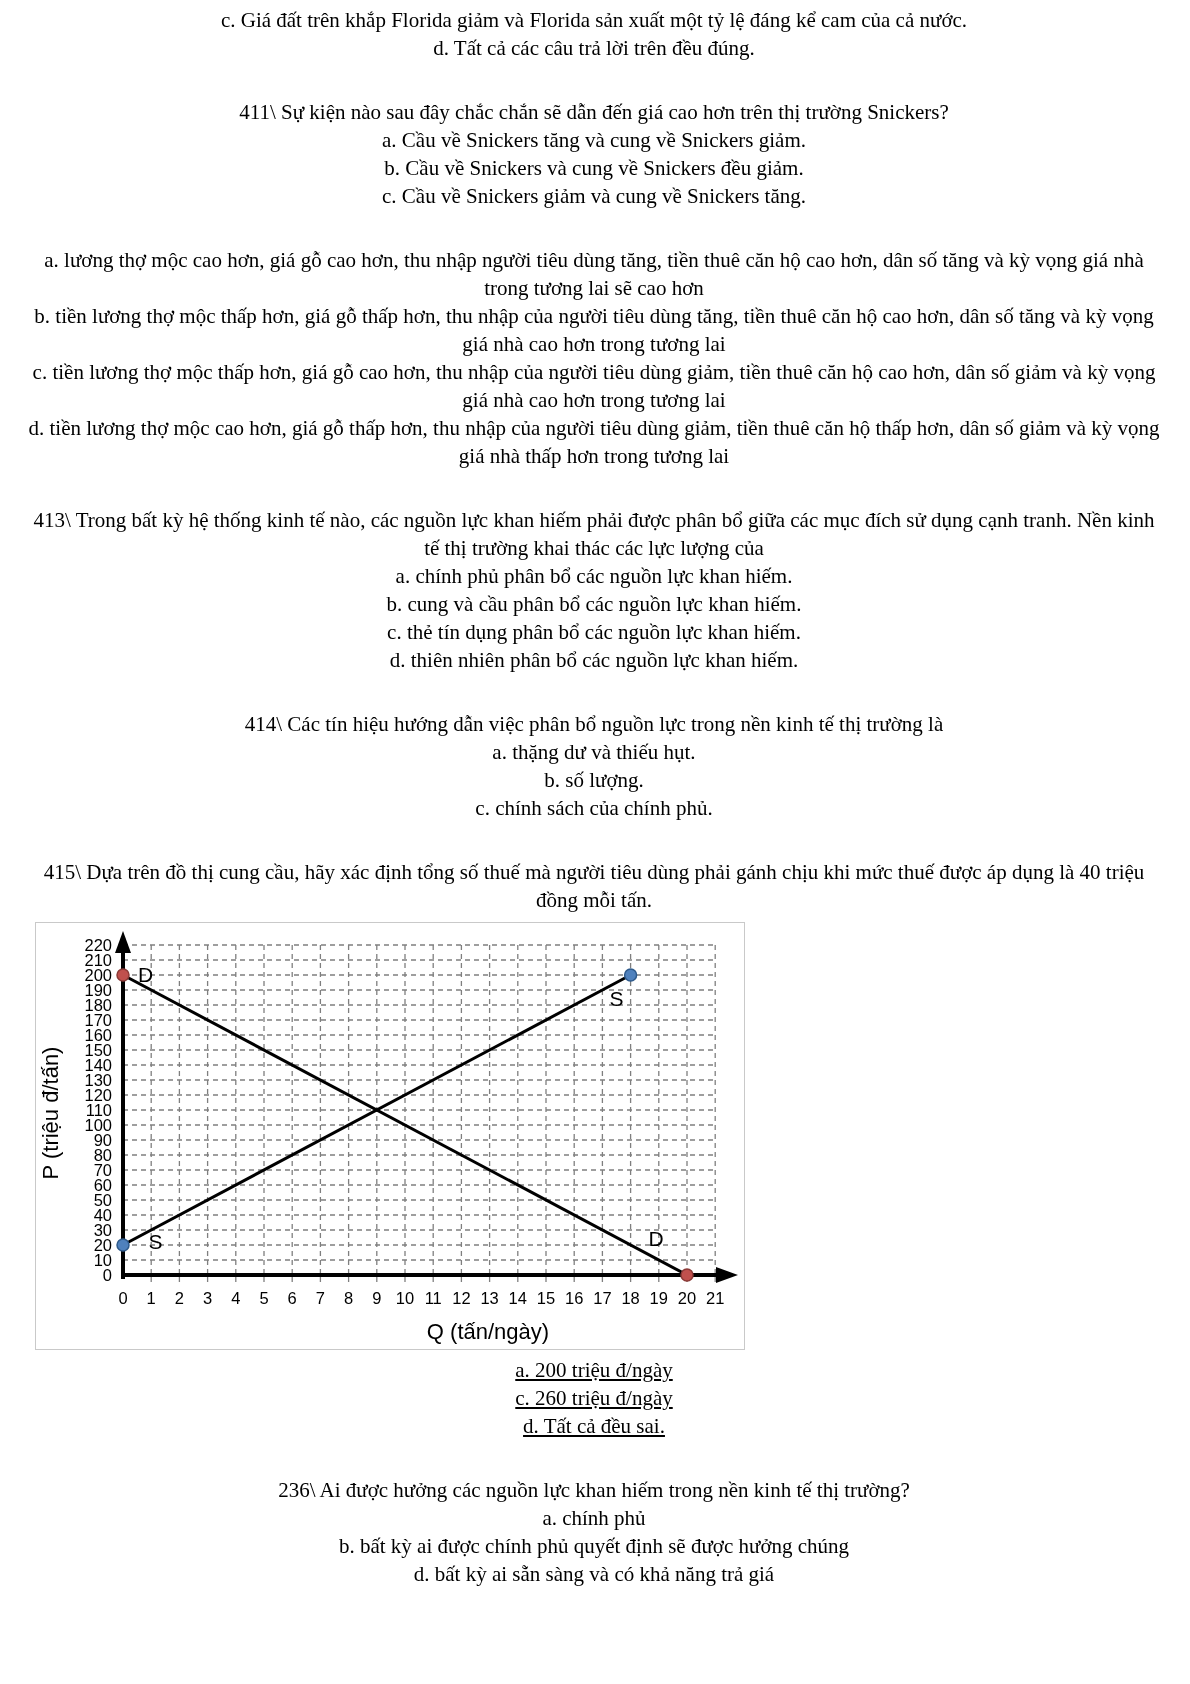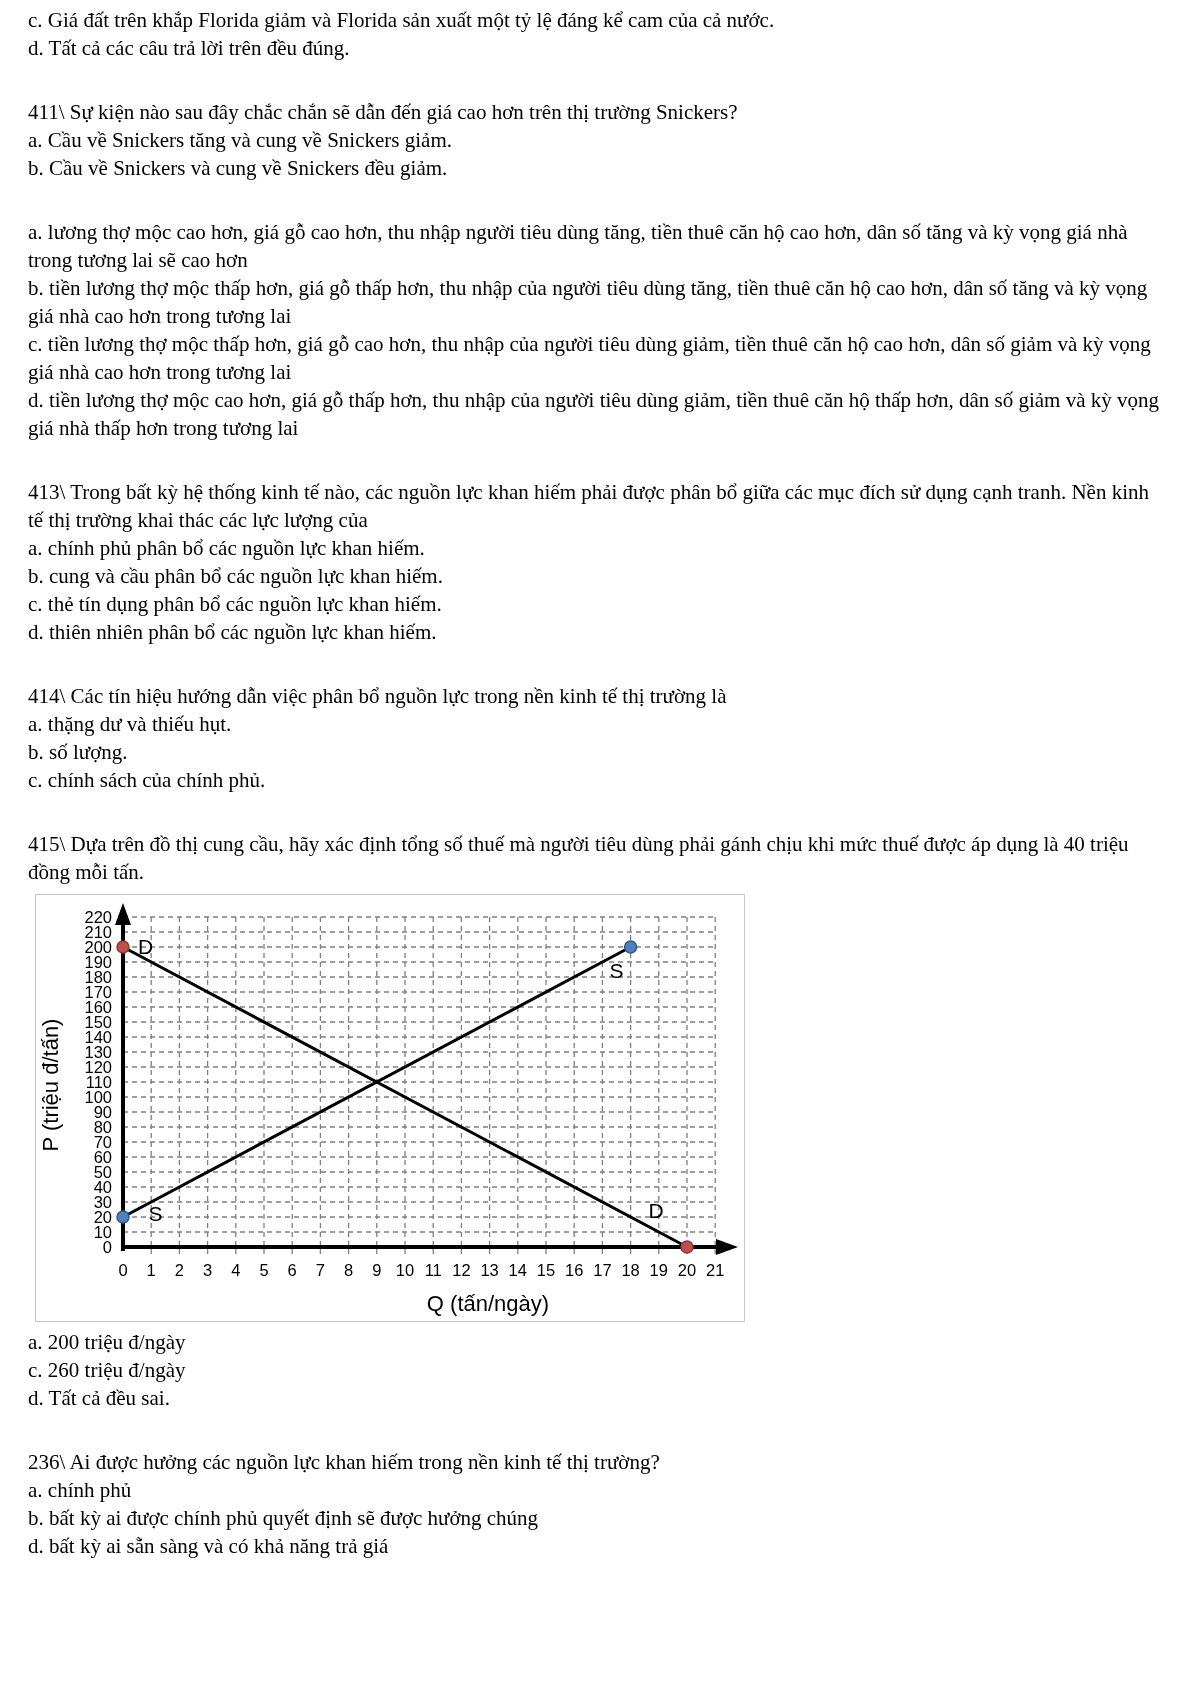--- a/index.html
+++ b/index.html
@@ -5,49 +5,51 @@
   html,body{margin:0;padding:0;background:#ffffff;}
   .page{
     position:relative;
     width:1190px;height:1684px;
     background:#ffffff;
     font-family:"Liberation Serif","DejaVu Serif",serif;
     font-size:21px;line-height:28px;color:#000000;
     box-sizing:border-box;
     padding:6px 30px 0 28px;
     overflow:hidden;
+    text-align:center;
   }
   .block{margin-top:36px;}
   .block:first-child{margin-top:0;}
   .block p{margin:0;max-width:1132px;}
   .chart-box{
     width:710px;height:428px;
     border:1px solid #c9c9c9;
     background:#ffffff;
     margin:8px 0 6px 7px;
     box-sizing:border-box;
   }
   .chart-box svg{display:block;width:708px;height:426px;
     font-family:"Liberation Sans","DejaVu Sans",sans-serif;}
-  .answers-after-chart{margin-top:4px;}
+  .answers-after-chart{margin-top:4px;text-decoration:underline;}
 </style>
 </head>
 <body>
 
 <div class="page">
 
   <div class="block">
     <p>c. Giá đất trên khắp Florida giảm và Florida sản xuất một tỷ lệ đáng kể cam của cả nước.</p>
     <p>d. Tất cả các câu trả lời trên đều đúng.</p>
   </div>
 
   <div class="block">
     <p>411\ Sự kiện nào sau đây chắc chắn sẽ dẫn đến giá cao hơn trên thị trường Snickers?</p>
     <p>a. Cầu về Snickers tăng và cung về Snickers giảm.</p>
     <p>b. Cầu về Snickers và cung về Snickers đều giảm.</p>
+    <p>c. Cầu về Snickers giảm và cung về Snickers tăng.</p>
   </div>
 
   <div class="block">
     <p>a. lương thợ mộc cao hơn, giá gỗ cao hơn, thu nhập người tiêu dùng tăng, tiền thuê căn hộ cao hơn, dân số tăng và kỳ vọng giá nhà trong tương lai sẽ cao hơn</p>
     <p>b. tiền lương thợ mộc thấp hơn, giá gỗ thấp hơn, thu nhập của người tiêu dùng tăng, tiền thuê căn hộ cao hơn, dân số tăng và kỳ vọng giá nhà cao hơn trong tương lai</p>
     <p>c. tiền lương thợ mộc thấp hơn, giá gỗ cao hơn, thu nhập của người tiêu dùng giảm, tiền thuê căn hộ cao hơn, dân số giảm và kỳ vọng giá nhà cao hơn trong tương lai</p>
     <p>d. tiền lương thợ mộc cao hơn, giá gỗ thấp hơn, thu nhập của người tiêu dùng giảm, tiền thuê căn hộ thấp hơn, dân số giảm và kỳ vọng giá nhà thấp hơn trong tương lai</p>
   </div>
 
   <div class="block">

